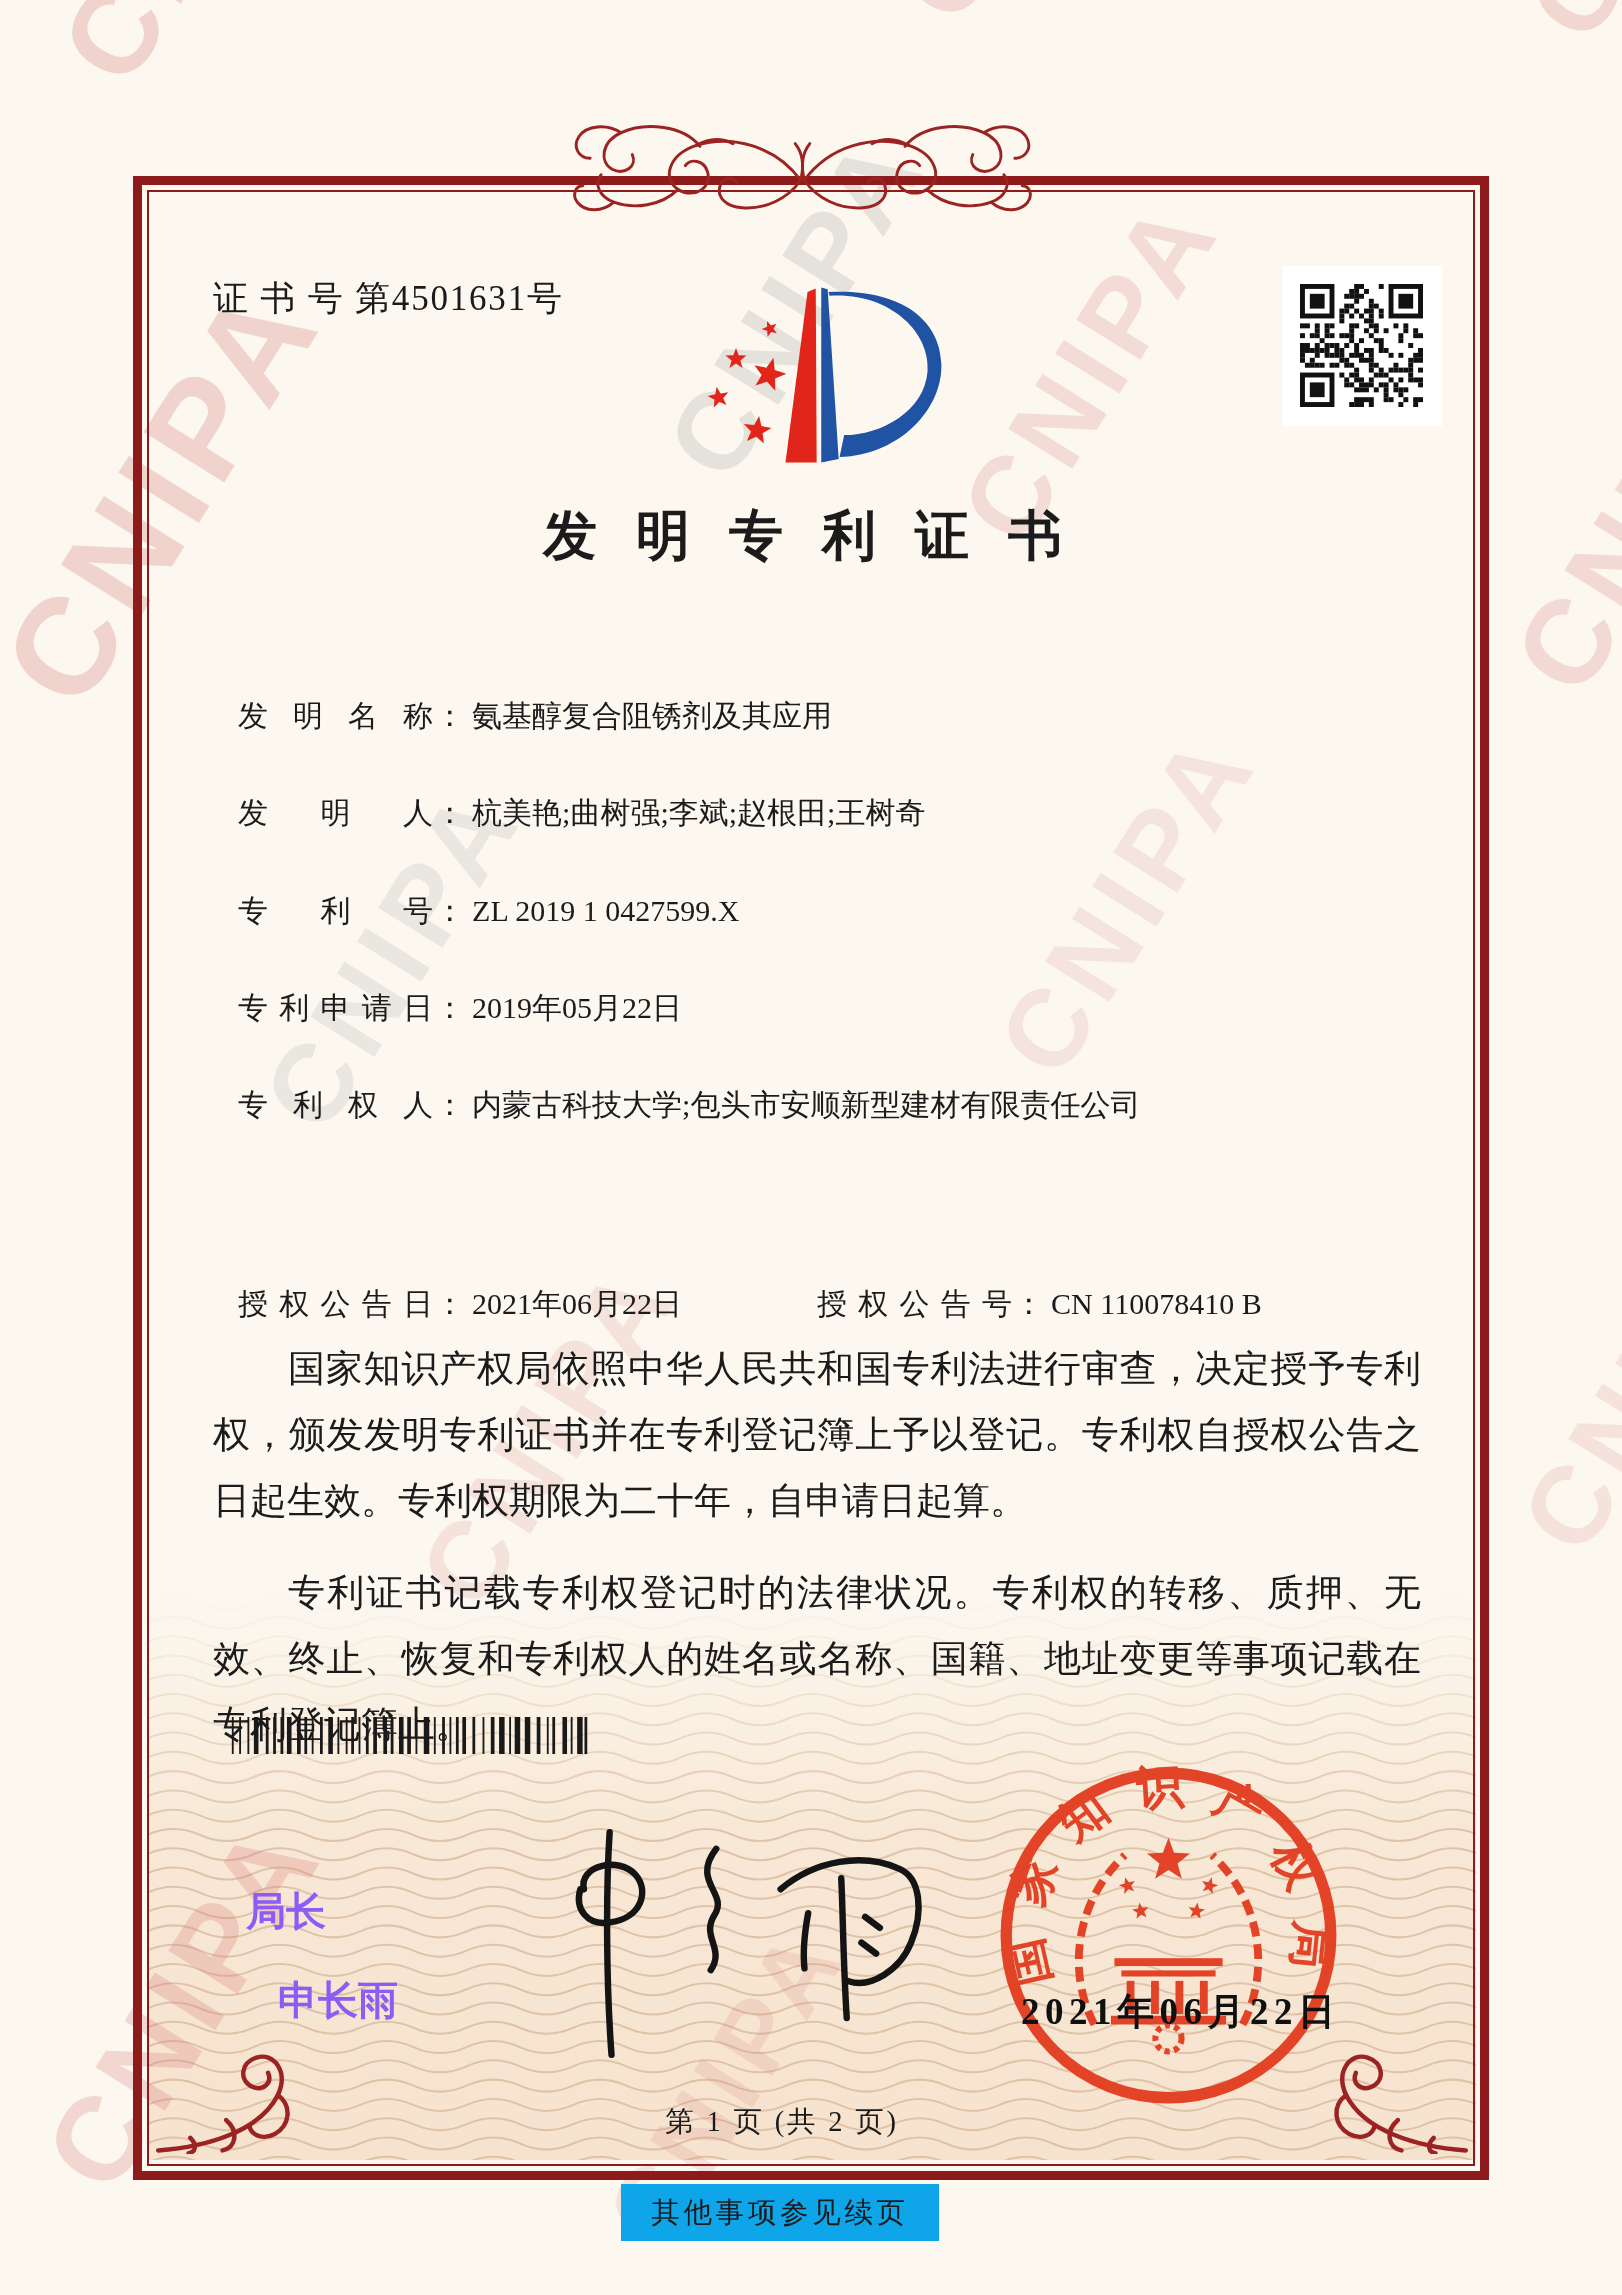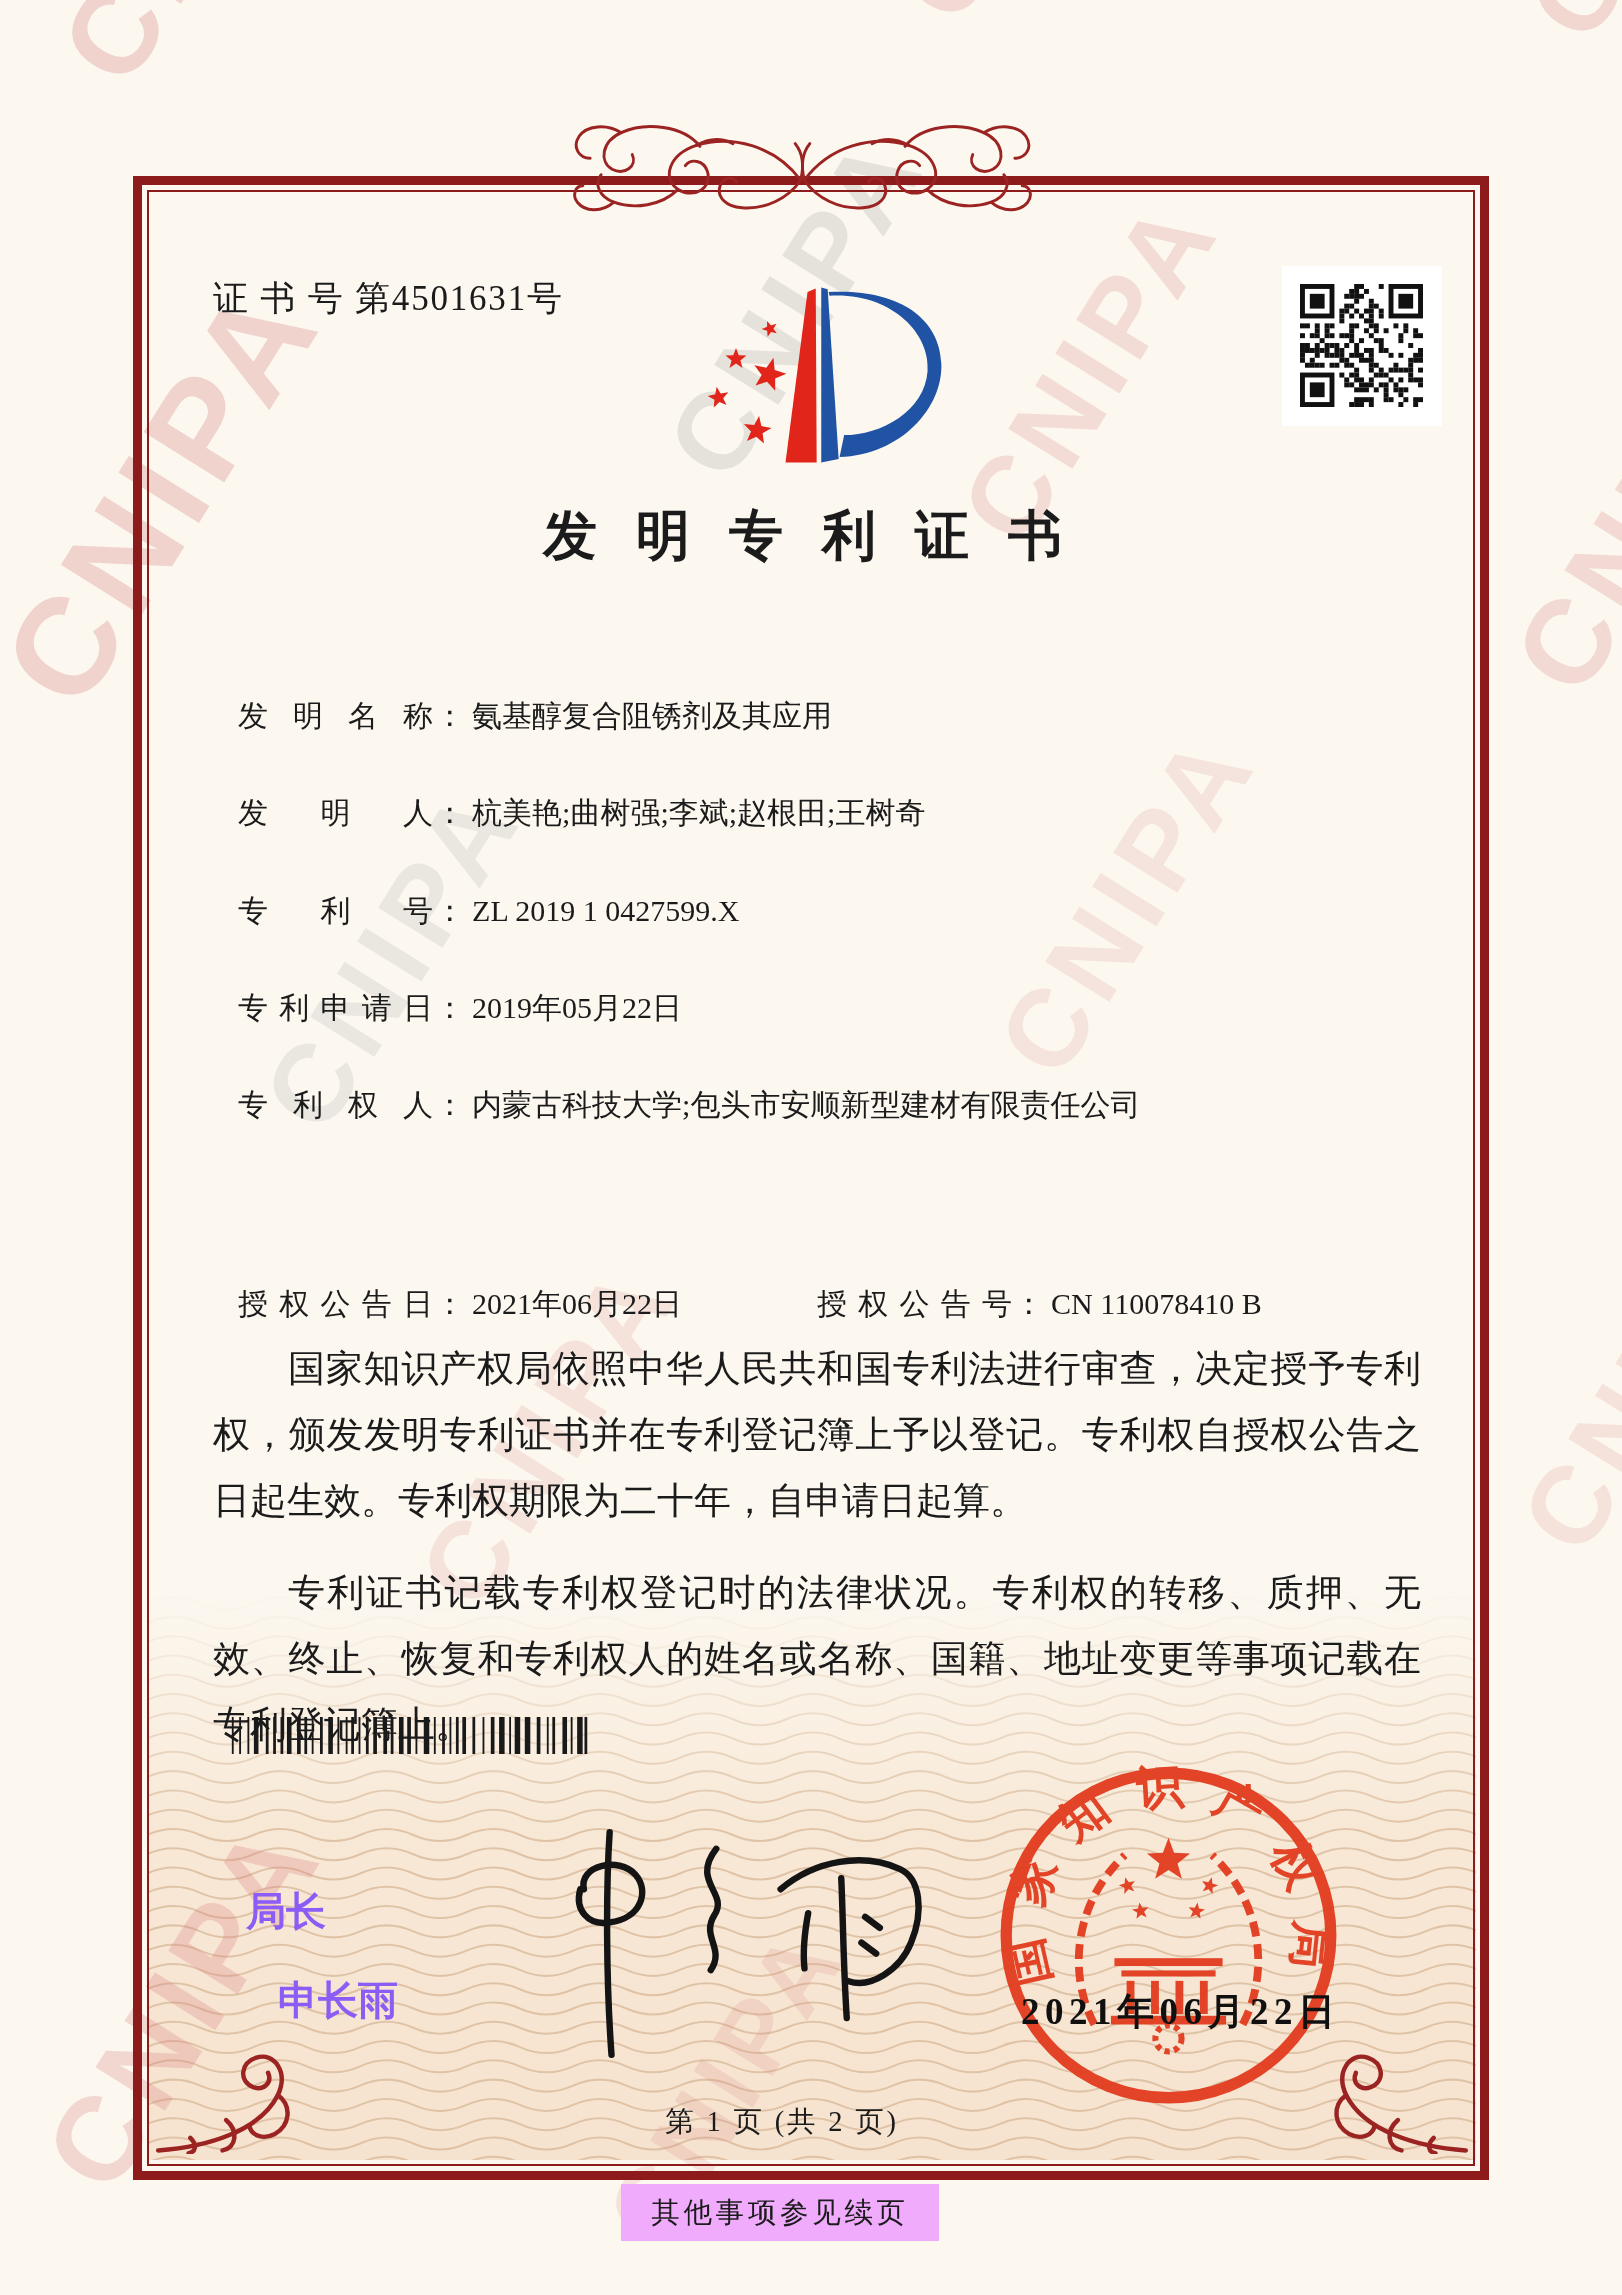--- a/index.html
+++ b/index.html
@@ -56,21 +56,21 @@
 
   .sig-svg{position:absolute;left:549px;top:1823px;width:397px;height:241px;z-index:6;}
 
   .seal-svg{position:absolute;left:994px;top:1761px;width:349px;height:349px;z-index:6;opacity:.95;}
   .seal-date{position:absolute;left:1021px;top:1987px;font-size:37px;letter-spacing:5.5px;
              white-space:nowrap;z-index:7;color:#101010;font-weight:bold;}
 
   .page-num{position:absolute;left:144px;top:2103px;width:1276px;text-align:center;
             font-size:28.5px;letter-spacing:2.8px;z-index:5;}
 
-  .cont-strip{position:absolute;left:621px;top:2184px;width:318px;height:57px;background:#f0abfc;
+  .cont-strip{position:absolute;left:621px;top:2184px;width:318px;height:57px;background:#0ea5e9;
               text-align:center;z-index:5;}
   .cont-strip span{font-size:28.5px;line-height:57px;letter-spacing:3.7px;}
 </style>
 </head>
 <body>
 
 <div class="page">
 
   <div class="wave-layer">
     <svg id="wave-svg" viewBox="0 0 1447 660" preserveAspectRatio="none">

